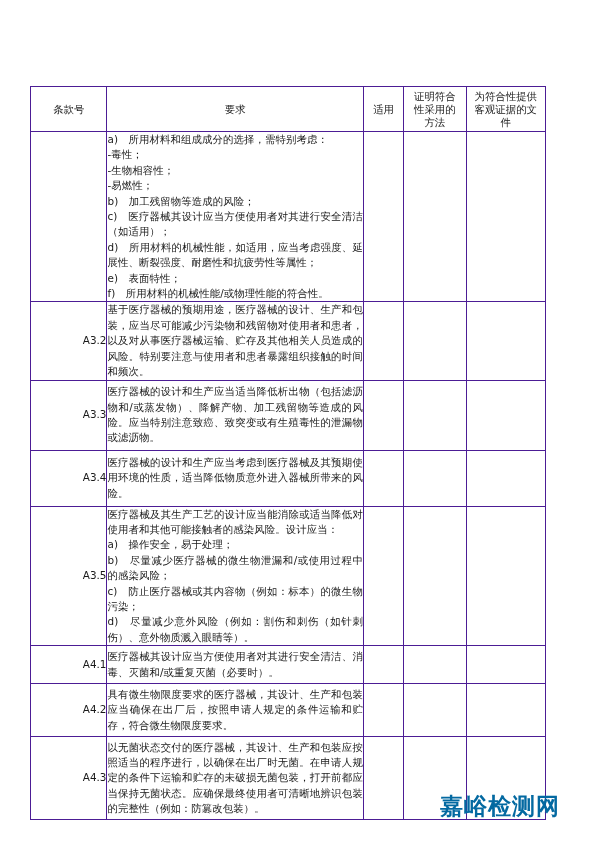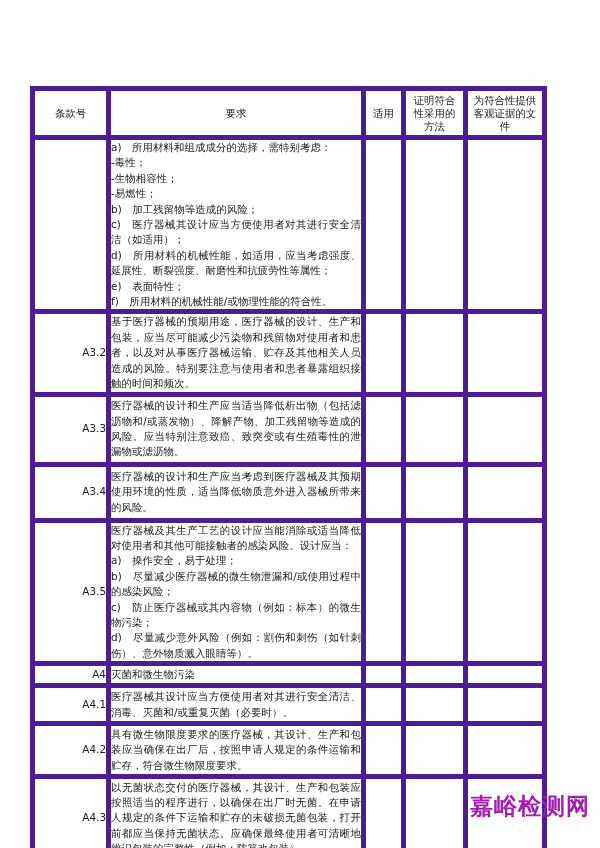--- a/index.html
+++ b/index.html
@@ -1,27 +1,27 @@
 <!DOCTYPE html>
 <html><head>
 <meta charset="utf-8">
 <style>
   html, body { margin:0; padding:0; background:#ffffff; }
   body { width:600px; height:848px; position:relative; overflow:hidden;
          font-family:"DejaVu Sans", sans-serif; color:#1a1a1a; }
   table.req { position:absolute; left:30px; top:86px; border-collapse:collapse;
               table-layout:fixed; width:516px; font-size:10.4px; line-height:15.4px; }
-  table.req td, table.req th { border:5px solid #4c1d95; vertical-align:middle; padding:0; }
+  table.req td, table.req th { border:1px solid #4c1d95; vertical-align:middle; padding:0; }
   th { font-weight:normal; text-align:center; }
   .c1 { width:76px; } .c2 { width:255px; } .c3 { width:40px; } .c4 { width:62px; } .c5 { width:79px; }
   thead th { height:44px; line-height:13px; font-size:10.4px; }
   td.code { text-align:right; }
   td.text { padding:1px 3px 1px 4px; text-align:justify; letter-spacing:0.1px; }
   td.text div { white-space:normal; }
-  .watermark { position:absolute; left:440px; top:793px; width:150px; text-align:right; color:#a21caf; }
+  .watermark { position:absolute; left:440px; top:793px; width:150px; text-align:left; color:#0369a1; }
   .wm-cn { font-size:23px; letter-spacing:1px; font-weight:bold; line-height:26px; }
   .wm-en { font-size:12px; font-style:italic; letter-spacing:1.4px; line-height:14px; font-family:"DejaVu Sans Mono", monospace; }
 </style>
 </head>
 <body>
 
 <table class="req">
   <colgroup>
       <col class="c1">
       <col class="c2">
@@ -97,29 +97,20 @@
           <div>医疗器械及其生产工艺的设计应当能消除或适当降低对使用者和其他可能接触者的感染风险。设计应当：</div>
           <div>a)　操作安全，易于处理；</div>
           <div>b)　尽量减少医疗器械的微生物泄漏和/或使用过程中的感染风险；</div>
           <div>c)　防止医疗器械或其内容物（例如：标本）的微生物污染；</div>
           <div>d)　尽量减少意外风险（例如：割伤和刺伤（如针刺伤）、意外物质溅入眼睛等）。</div>
         </td>
         <td></td>
         <td></td>
         <td></td>
       </tr>
-      <tr style="height: 22px;">
-        <td class="code">A4</td>
-        <td class="text">
-          <div>灭菌和微生物污染</div>
-        </td>
-        <td></td>
-        <td></td>
-        <td></td>
-      </tr>
       <tr style="height: 38px;">
         <td class="code">A4.1</td>
         <td class="text">
           <div>医疗器械其设计应当方便使用者对其进行安全清洁、消毒、灭菌和/或重复灭菌（必要时）。</div>
         </td>
         <td></td>
         <td></td>
         <td></td>
       </tr>
       <tr style="height: 53px;">

